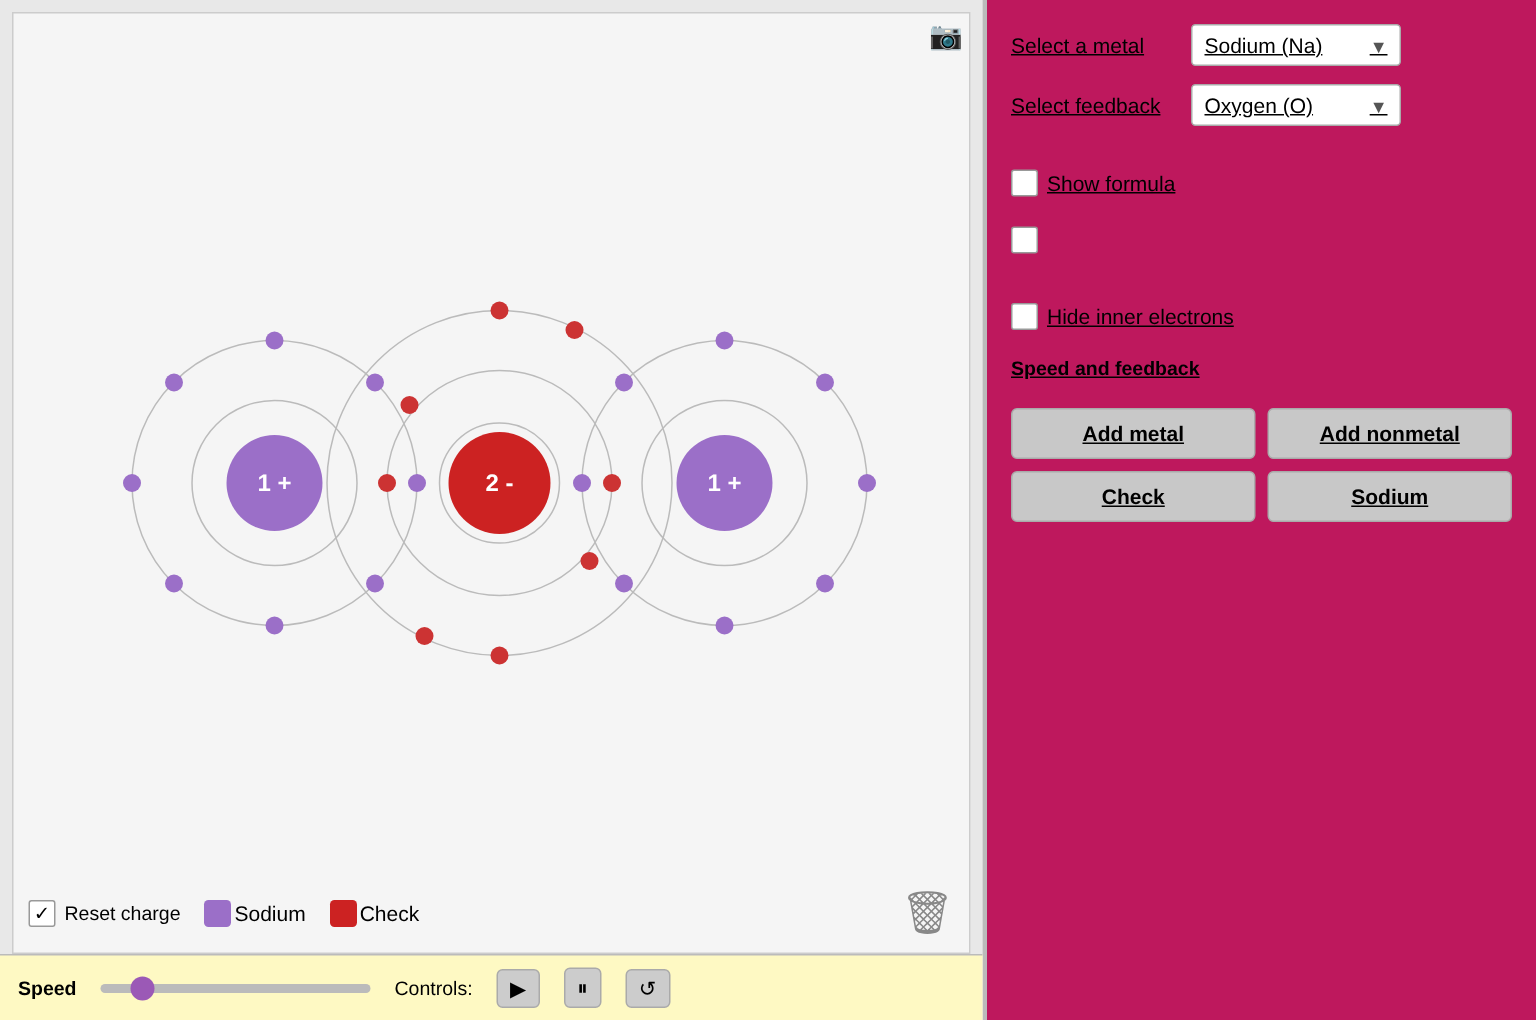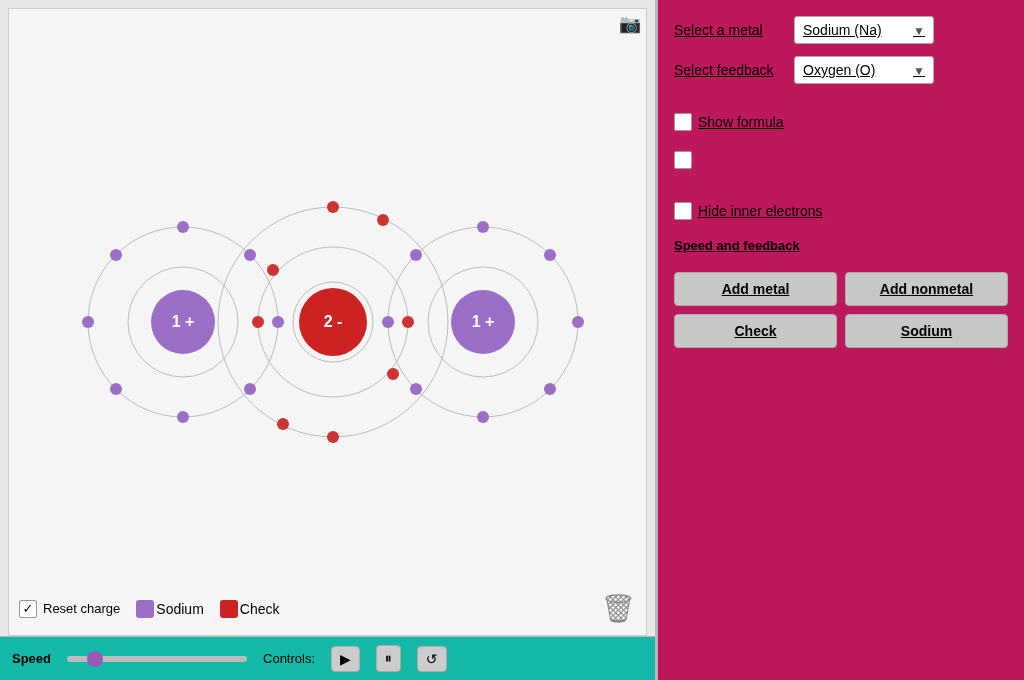--- a/index.html
+++ b/index.html
@@ -76,21 +76,21 @@
       font-size: 13px;
     }
     .trash-icon {
       margin-left: auto;
       font-size: 28px;
       color: #888;
       cursor: pointer;
     }
     
     .bottom-controls {
-      background: #14b8a6;
+      background: #fef9c3;
       padding: 8px 12px;
       display: flex;
       align-items: center;
       gap: 16px;
       border-top: 1px solid #bbb;
     }
     .speed-label {
       font-weight: bold;
       font-size: 13px;
     }

